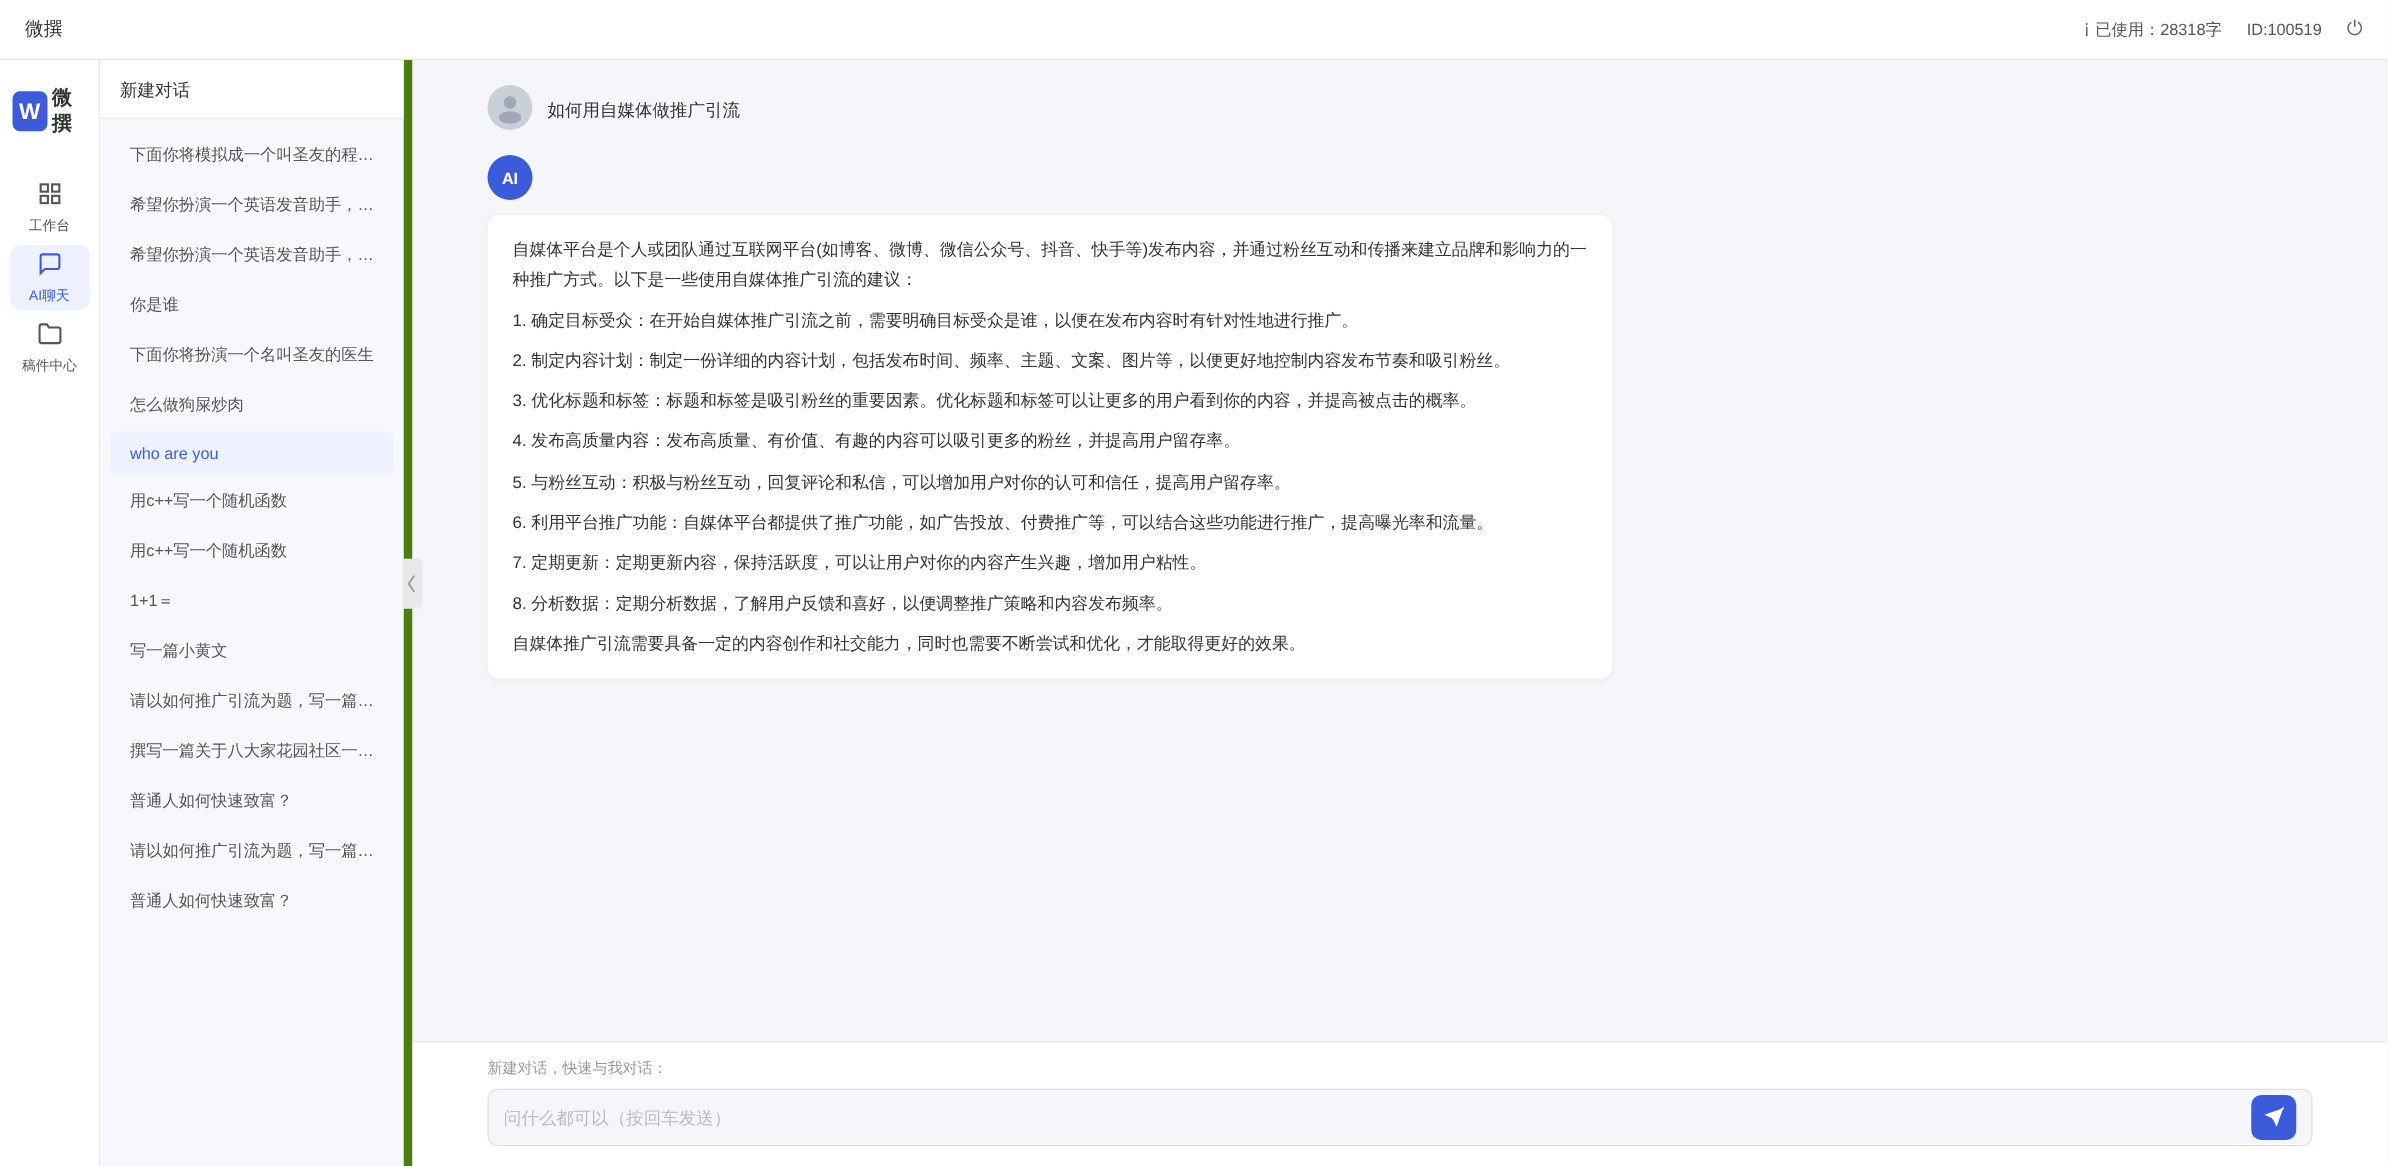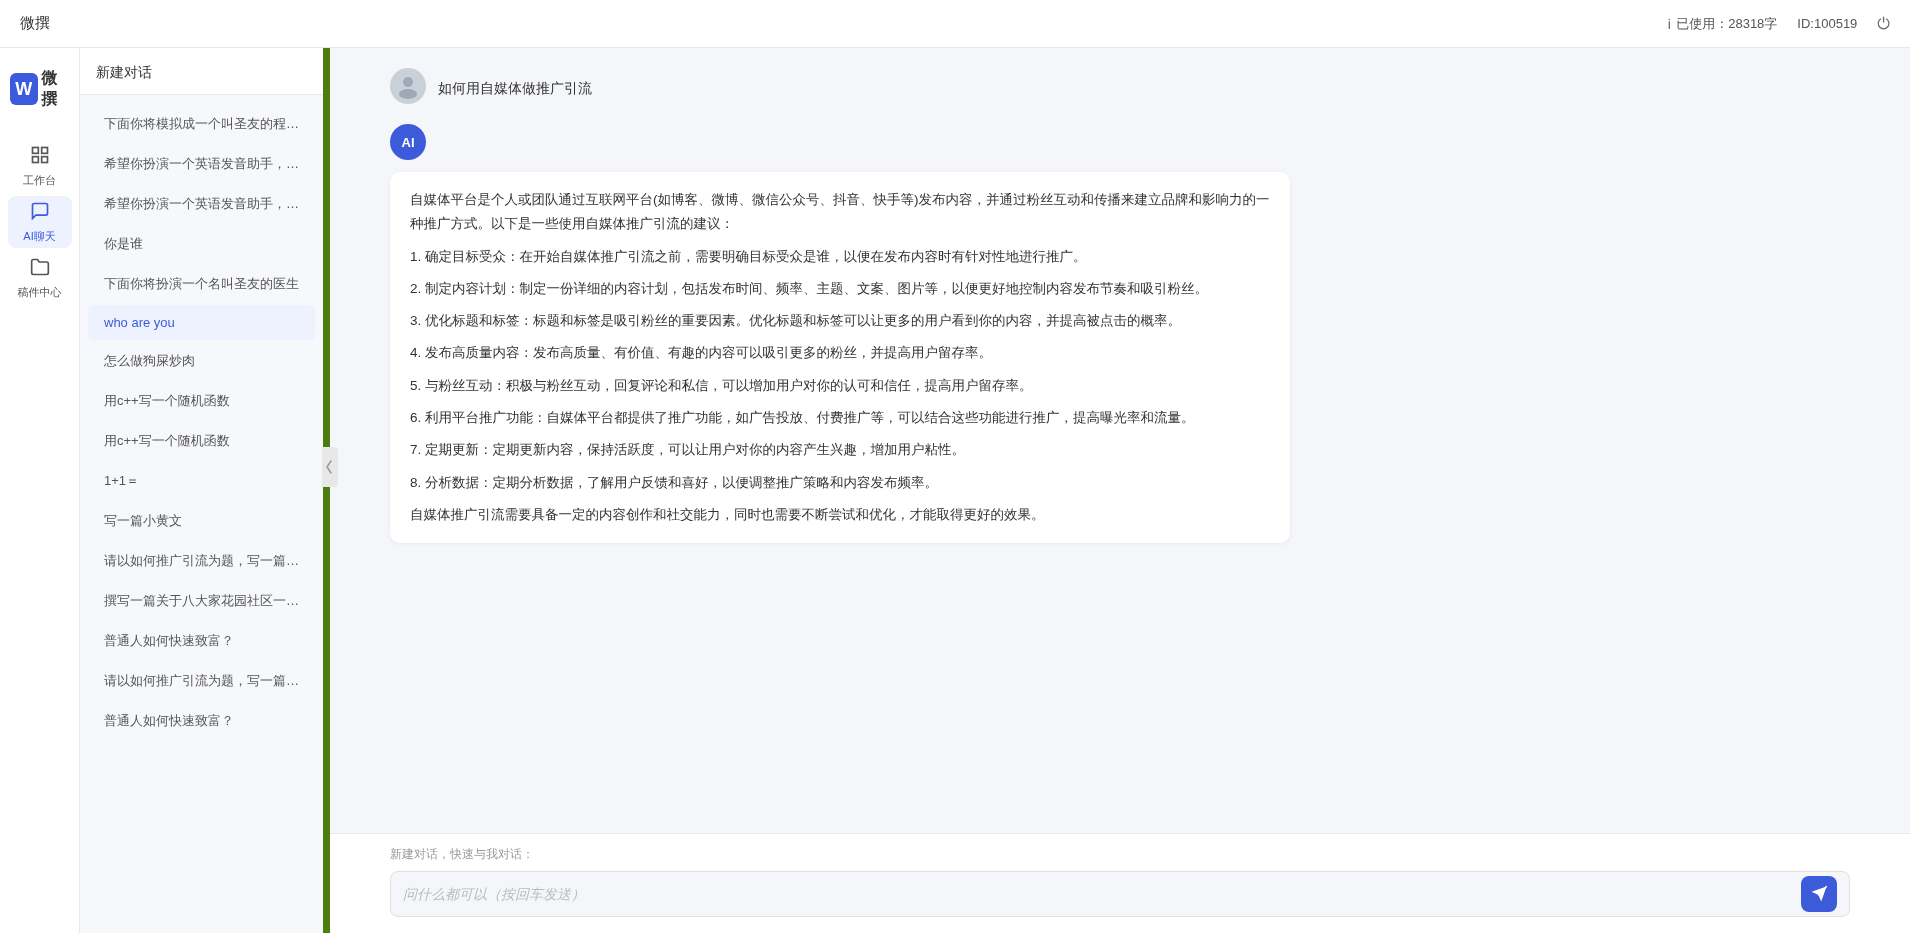--- a/index.html
+++ b/index.html
@@ -285,21 +285,20 @@
       border: none;
       background: transparent;
       outline: none;
       font-size: 14px;
       color: #701a75;
       resize: none;
       height: 44px;
       line-height: 44px;
       padding: 0;
       font-family: inherit;
-      font-style: italic;
     }
     .input-box textarea::placeholder { color: #bbb; }
     .send-btn {
       width: 36px;
       height: 36px;
       background: #3b5bdb;
       border-radius: 8px;
       display: flex;
       align-items: center;
       justify-content: center;
@@ -362,22 +361,22 @@
   <div id="sidebar">
     <div class="sidebar-header">
       <span style="cursor:pointer;">新建对话</span>
     </div>
     <div class="sidebar-list">
       <div class="chat-item">下面你将模拟成一个叫圣友的程序员，我说...</div>
       <div class="chat-item">希望你扮演一个英语发音助手，我提供给你...</div>
       <div class="chat-item">希望你扮演一个英语发音助手，我提供给你...</div>
       <div class="chat-item">你是谁</div>
       <div class="chat-item">下面你将扮演一个名叫圣友的医生</div>
+      <div class="chat-item">怎么做狗屎炒肉</div>
       <div class="chat-item active">who are you</div>
-      <div class="chat-item">怎么做狗屎炒肉</div>
       <div class="chat-item">用c++写一个随机函数</div>
       <div class="chat-item">用c++写一个随机函数</div>
       <div class="chat-item">1+1＝</div>
       <div class="chat-item">写一篇小黄文</div>
       <div class="chat-item">请以如何推广引流为题，写一篇大纲</div>
       <div class="chat-item">撰写一篇关于八大家花园社区一刻钟便民生...</div>
       <div class="chat-item">普通人如何快速致富？</div>
       <div class="chat-item">请以如何推广引流为题，写一篇大纲</div>
       <div class="chat-item">普通人如何快速致富？</div>
     </div>

